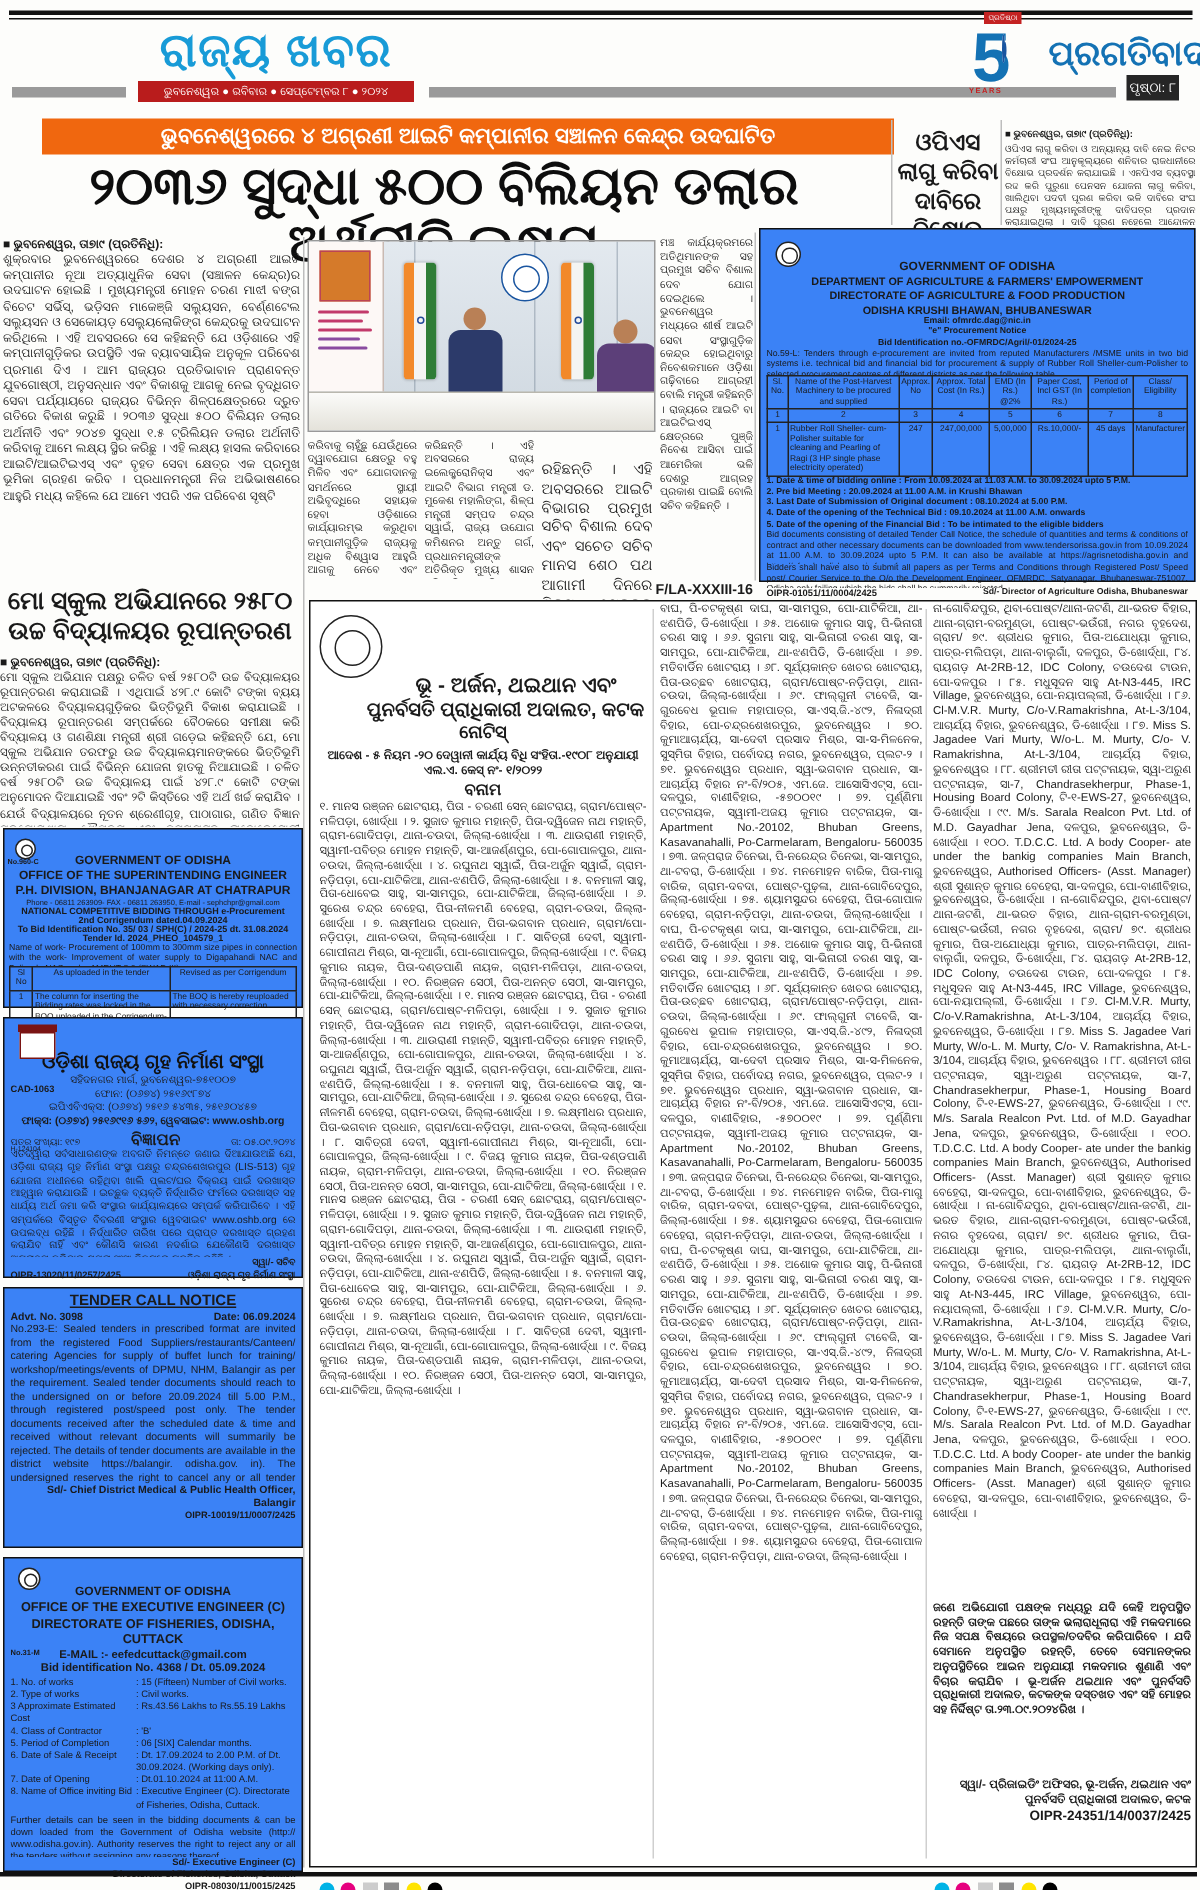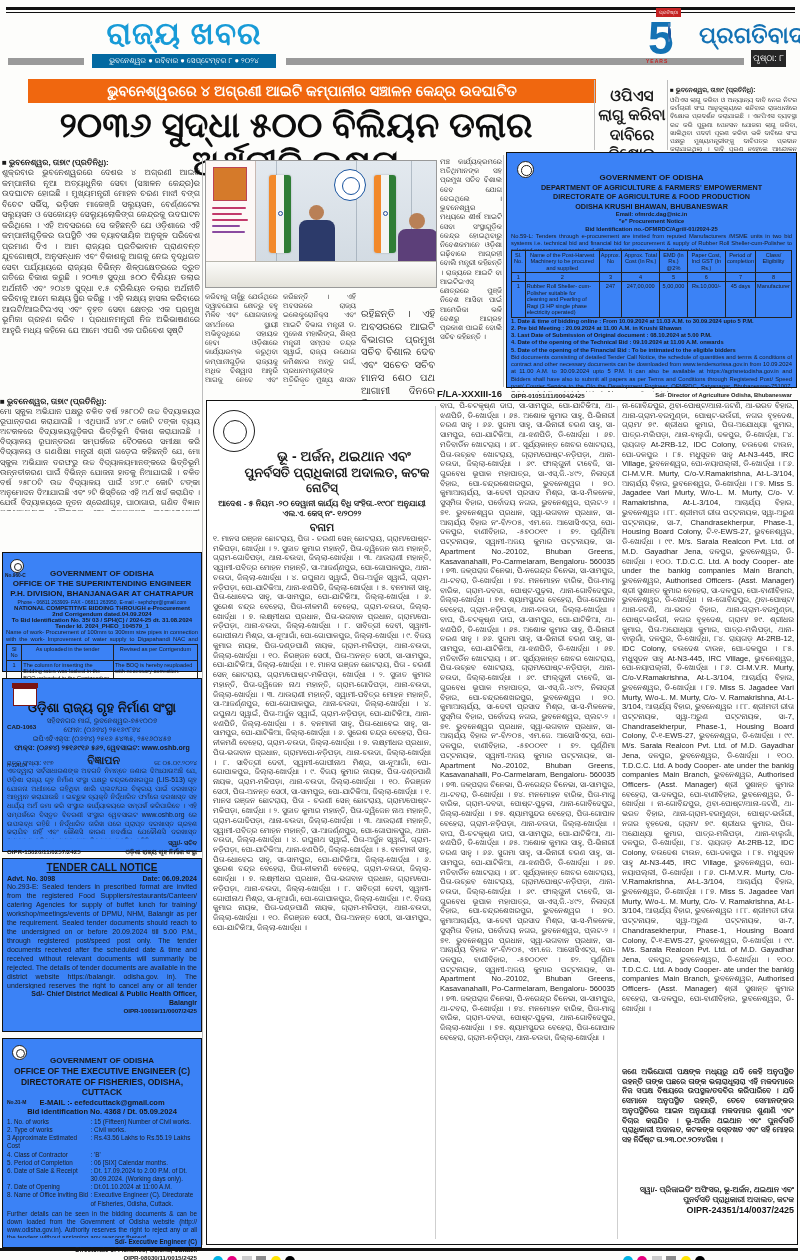--- a/index.html
+++ b/index.html
@@ -7,21 +7,21 @@
   .page{position:relative;width:800px;height:1260px;margin:0 auto;background:#fdfdfb;
         font-family:"Liberation Sans","DejaVu Sans",sans-serif;color:#1a1a1a;overflow:hidden;}
   .abs{position:absolute;}
   .rule{background:#111;}
   .grayrule{background:#9a9a9a;}
   .vrule{position:absolute;width:1px;background:#bdbdbd;}
   .jtext{text-align:justify;overflow:hidden;line-height:1.28;word-break:break-word;}
   .ctr{text-align:center;}
   .b{font-weight:bold;}
   .section-title{font-size:31px;font-weight:bold;color:#189bd7;letter-spacing:1px;}
-  .datebar{background:#0369a1;color:#fff;font-size:7.5px;display:flex;align-items:center;justify-content:center;}
+  .datebar{background:#b91c1c;color:#fff;font-size:7.5px;display:flex;align-items:center;justify-content:center;}
   .pagebox{background:#262626;color:#fff;font-size:9px;display:flex;align-items:center;justify-content:center;}
   .brand{font-size:23px;font-weight:bold;color:#1472b4;}
   .five{font-size:46px;font-weight:bold;color:#1472b4;line-height:1;}
   .ribbon{background:#c42222;color:#fff;font-size:5px;padding:1px 3px;}
   .yearstxt{color:#c42222;font-size:5px;font-weight:bold;letter-spacing:1px;}
   .emblem{border-radius:50%;border:1.5px solid #222;position:relative;background:#fff;}
   .emblem:before{content:"";position:absolute;left:22%;top:22%;width:56%;height:56%;border:1px solid #222;border-radius:50%;}
   .emblem-blue{border-color:#1a55a0;}
   .emblem-blue:before{border-color:#1a55a0;}
   .kicker{background:#f0670f;color:#fff;font-weight:bold;font-size:14.5px;display:flex;align-items:center;justify-content:center;}
@@ -187,20 +187,21 @@
     <div class="tiny b">5. Date of the opening of the Financial Bid : To be intimated to the eligible bidders</div>
     <div class="tiny jtext" style="height:22px">Bid documents consisting of detailed Tender Call Notice, the schedule of quantities and terms &amp; conditions of contract and other necessary documents can be downloaded from www.tendersorissa.gov.in from 10.09.2024 at 11.00 A.M. to 30.09.2024 upto 5 P.M. It can also be available at https://agrisnetodisha.gov.in and https://ofmrdc.odisha.gov.in for reference.</div>
     <div class="tiny jtext" style="height:16px">Bidders shall have also to submit all papers as per Terms and Conditions through Registered Post/ Speed post/ Courier Service to the O/o the Development Engineer, OFMRDC, Satyanagar, Bhubaneswar-751007, Odisha only failing which the bids shall be summarily rejected.</div>
     <div style="display:flex;justify-content:space-between">
       <span class="oipr">OIPR-01051/11/0004/2425</span>
       <span class="tiny b">Sd/- Director of Agriculture Odisha, Bhubaneswar</span>
     </div>
   </div>
 
   <div class="abs" style="left:0px;top:392px;width:200px">
+    <div class="ctr b" style="font-size:16.5px;line-height:1.2">ମୋ ସ୍କୁଲ ଅଭିଯାନରେ ୨୫୮୦ ଉଚ୍ଚ ବିଦ୍ୟାଳୟର ରୂପାନ୍ତରଣ</div>
     <div class="dl" style="margin-top:5px">■ ଭୁବନେଶ୍ୱର, ତା୭ା୯ (ପ୍ରତିନିଧି):</div>
     <div class="jtext" style="font-size:7.9px;height:104px">ମୋ ସ୍କୁଲ ଅଭିଯାନ ପକ୍ଷରୁ ଚଳିତ ବର୍ଷ ୨୫୮୦ଟି ଉଚ୍ଚ ବିଦ୍ୟାଳୟର ରୂପାନ୍ତରଣ କରାଯାଇଛି । ଏଥିପାଇଁ ୪୨୮.୯ କୋଟି ଟଙ୍କା ବ୍ୟୟ ଅଟକଳରେ ବିଦ୍ୟାଳୟଗୁଡ଼ିକର ଭିତ୍ତିଭୂମି ବିକାଶ କରାଯାଇଛି । ବିଦ୍ୟାଳୟ ରୂପାନ୍ତରଣ ସମ୍ପର୍କରେ ବୈଠକରେ ସମୀକ୍ଷା କରି ବିଦ୍ୟାଳୟ ଓ ଗଣଶିକ୍ଷା ମନ୍ତ୍ରୀ ଶ୍ରୀ ଗଡ଼େଇ କହିଛନ୍ତି ଯେ, ମୋ ସ୍କୁଲ ଅଭିଯାନ ତରଫରୁ ଉଚ୍ଚ ବିଦ୍ୟାଳୟମାନଙ୍କରେ ଭିତ୍ତିଭୂମି ଉନ୍ନତୀକରଣ ପାଇଁ ବିଭିନ୍ନ ଯୋଜନା ହାତକୁ ନିଆଯାଇଛି । ଚଳିତ ବର୍ଷ ୨୫୮୦ଟି ଉଚ୍ଚ ବିଦ୍ୟାଳୟ ପାଇଁ ୪୨୮.୯ କୋଟି ଟଙ୍କା ଅନୁମୋଦନ ଦିଆଯାଇଛି ଏବଂ ୨ଟି କିସ୍ତିରେ ଏହି ଅର୍ଥ ଖର୍ଚ୍ଚ କରାଯିବ । ଯେଉଁ ବିଦ୍ୟାଳୟରେ ନୂତନ ଶ୍ରେଣୀଗୃହ, ପାଠାଗାର, ଗଣିତ ବିଜ୍ଞାନ ପ୍ରୟୋଗଶାଳା, ଶୌଚାଳୟ ଏବଂ କମ୍ପ୍ୟୁଟର ଲାବୋରେଟୋରୀ ଆବଶ୍ୟକ ସେଠାରେ ନିର୍ମାଣ କାର୍ଯ୍ୟ ହାତକୁ ନିଆଯିବ ବୋଲି ମନ୍ତ୍ରୀ ସୂଚନା ଦେଇଛନ୍ତି । ୯୦୫ଟି ଉଚ୍ଚ ବିଦ୍ୟାଳୟ</div>
   </div>
 
   <div class="abs box" style="left:2px;top:552px;width:200px;height:120px;padding:2px 3px">
     <div class="emblem abs" style="left:4px;top:4px;width:14px;height:14px"></div>
     <div class="abs" style="left:2px;top:20px;font-size:4.8px;font-weight:bold">No.960-C</div>
     <div class="notice-h1">GOVERNMENT OF ODISHA</div>
     <div class="notice-h1">OFFICE OF THE SUPERINTENDING ENGINEER</div>
     <div class="notice-h1">P.H. DIVISION, BHANJANAGAR AT CHATRAPUR</div>

